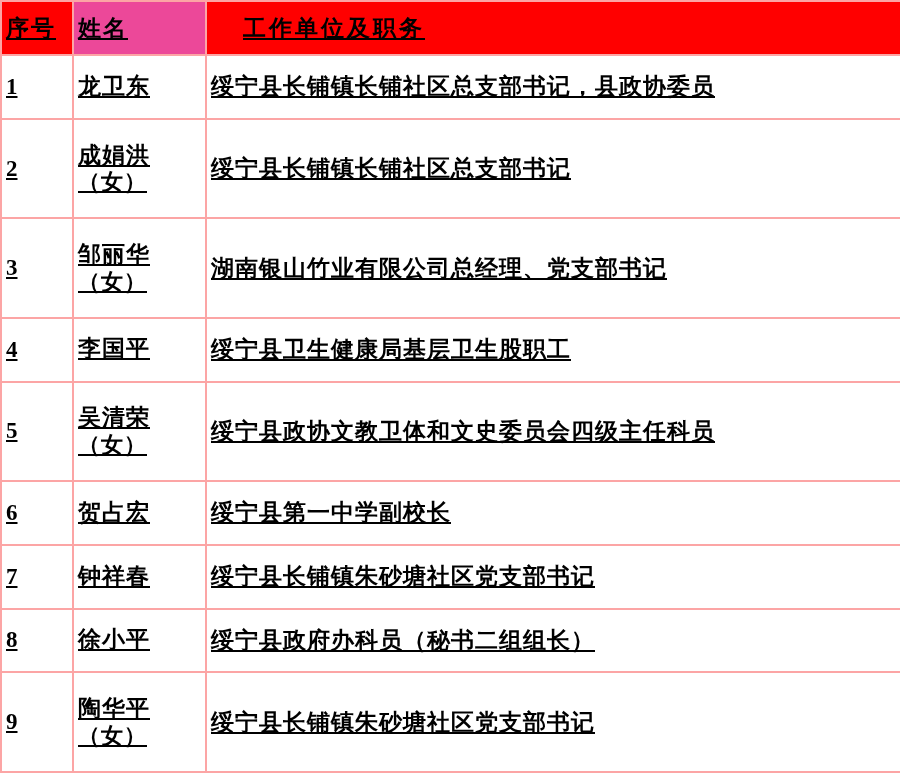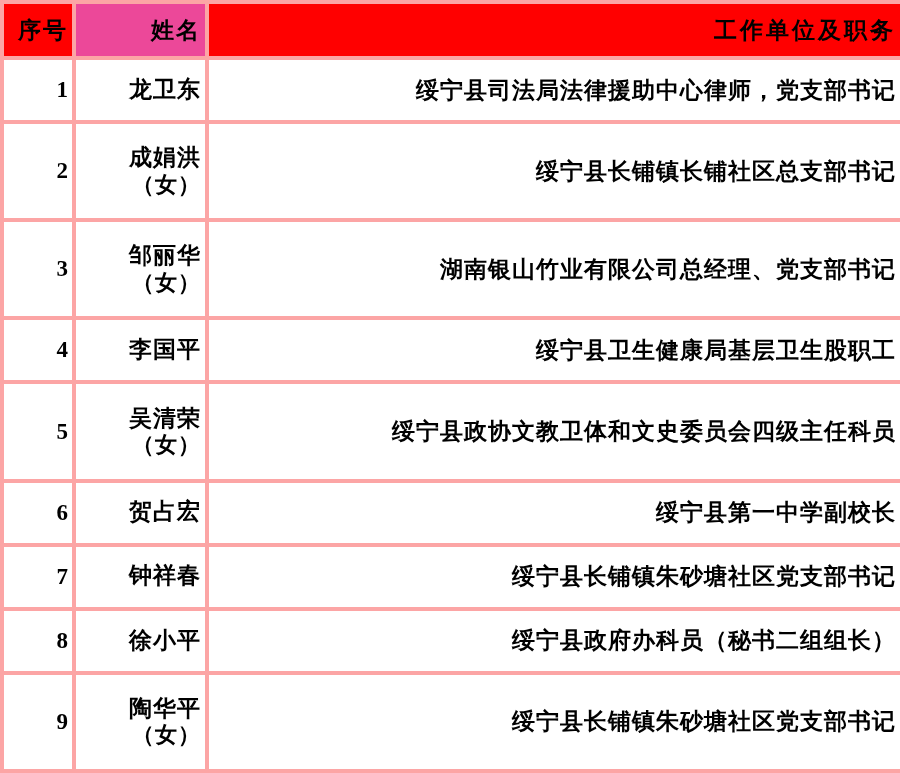--- a/index.html
+++ b/index.html
@@ -18,25 +18,26 @@
     table-layout: fixed;
     width: 900px;
     height: 773px;
   }
   #roster-table col.col-index { width: 72px; }
   #roster-table col.col-name  { width: 133px; }
   #roster-table col.col-unit  { width: 695px; }
 
   #roster-table th,
   #roster-table td {
-    border: 4px solid #fca5a5;
-    text-align: right;
+    border: 2px solid #fca5a5;
+    text-align: left;
     vertical-align: middle;
     padding: 2px 4px;
     color: #000000;
+    text-decoration: underline;
   }
   #roster-table thead th {
     background: #ff0000;
     color: #000000;
     font-weight: bold;
     font-size: 23px;
     letter-spacing: 2px;
     height: 52px;
     padding: 0 4px;
   }
@@ -77,21 +78,21 @@
     <tr>
       <th class="head-index" style="background: rgb(255, 0, 0);">序号</th>
       <th class="head-name" style="background: #ec4899;">姓名</th>
       <th class="head-unit" style="background: rgb(255, 0, 0);">工作单位及职务</th>
     </tr>
   </thead>
   <tbody id="table-body">
       <tr>
         <td class="cell-index">1</td>
         <td class="cell-name"><span class="name-main">龙卫东</span></td>
-        <td class="cell-unit">绥宁县司法局法律援助中心律师，党支部书记</td>
+        <td class="cell-unit">绥宁县长铺镇长铺社区总支部书记，县政协委员</td>
       </tr>
       <tr>
         <td class="cell-index">2</td>
         <td class="cell-name"><span class="name-main">成娟洪</span><span class="name-sub">（女）</span></td>
         <td class="cell-unit">绥宁县长铺镇长铺社区总支部书记</td>
       </tr>
       <tr>
         <td class="cell-index">3</td>
         <td class="cell-name"><span class="name-main">邹丽华</span><span class="name-sub">（女）</span></td>
         <td class="cell-unit">湖南银山竹业有限公司总经理、党支部书记</td>

